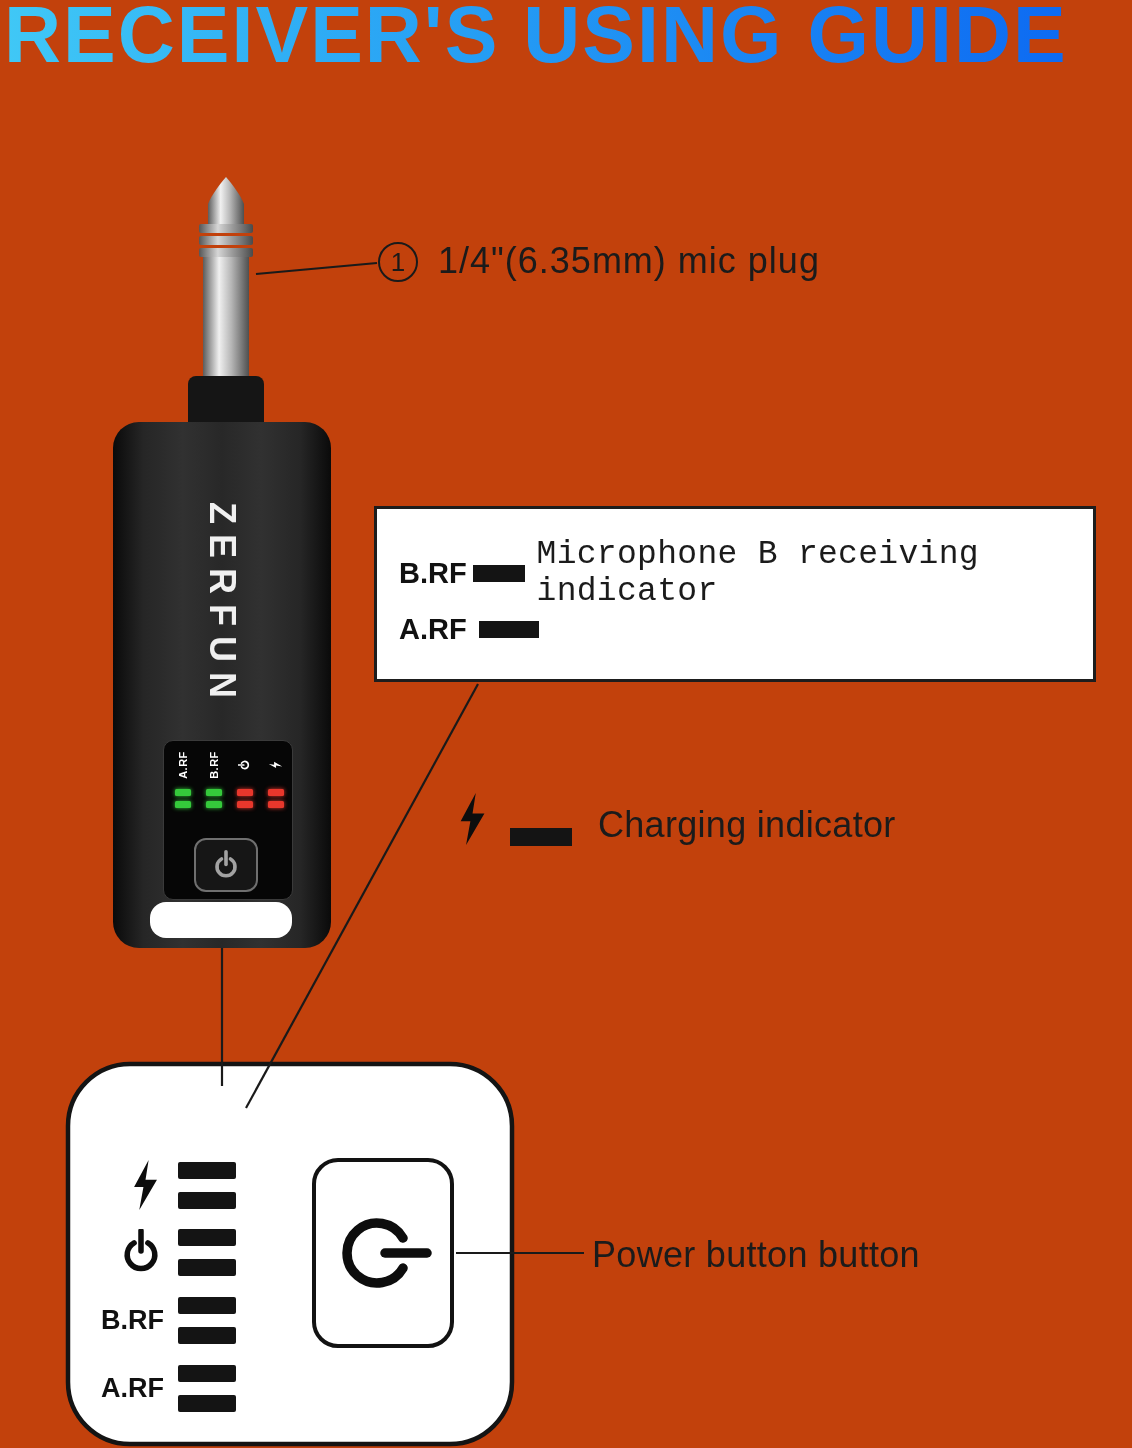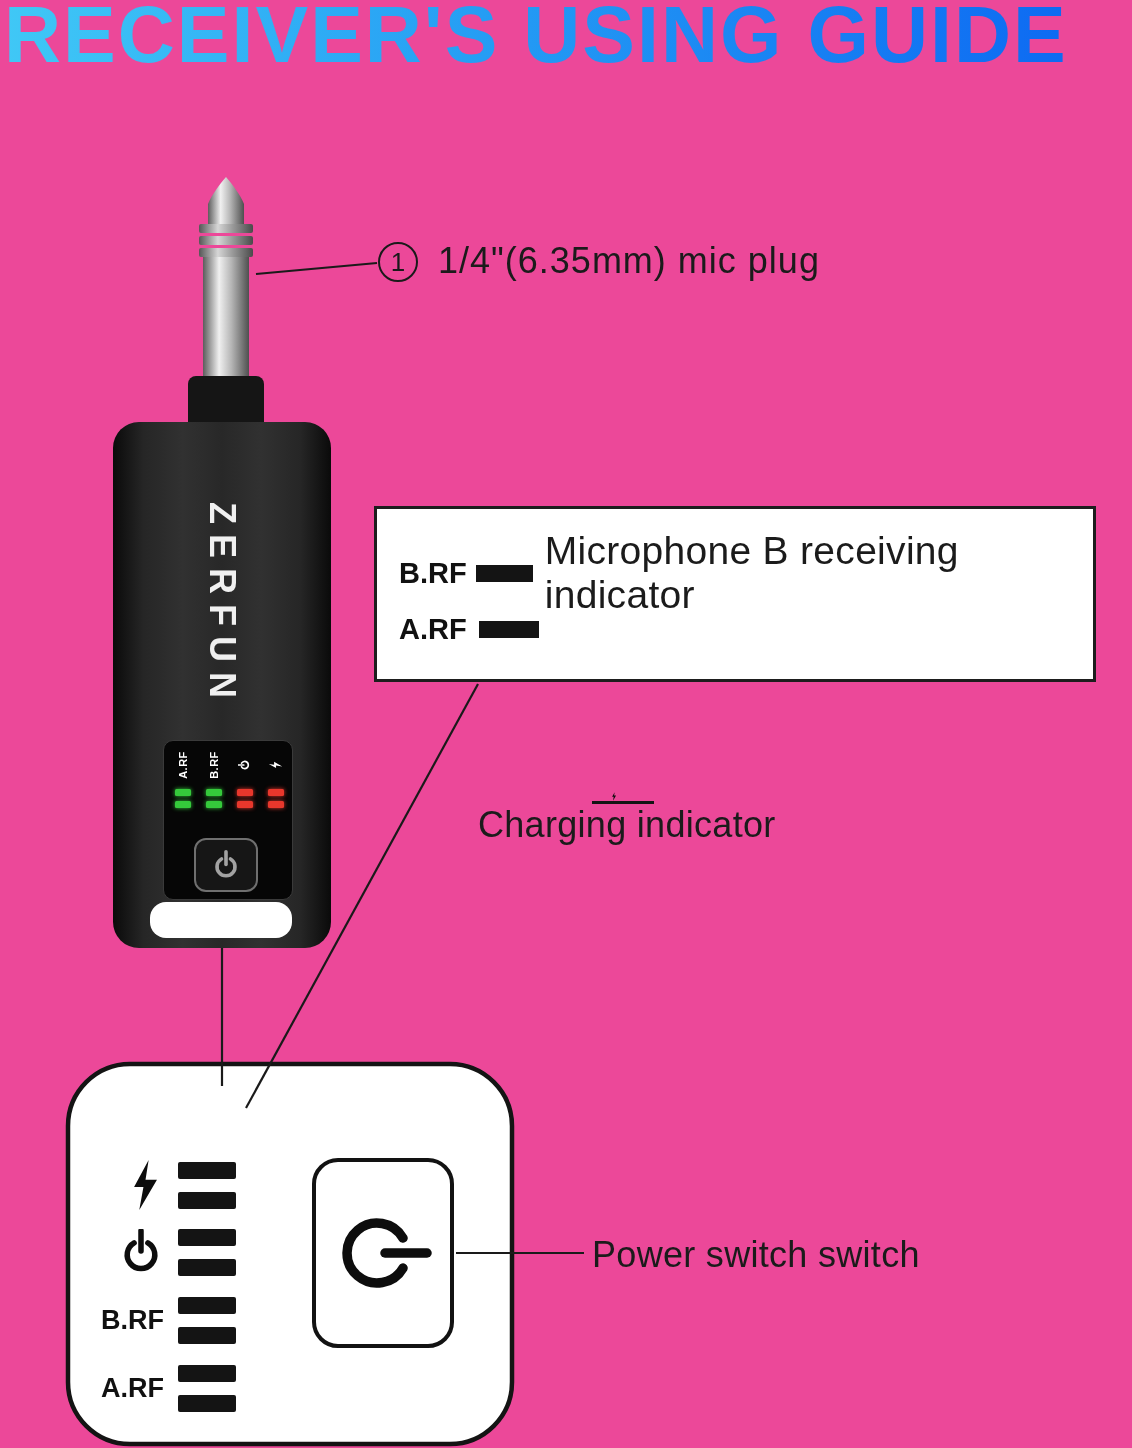--- a/index.html
+++ b/index.html
@@ -1,19 +1,19 @@
 <!DOCTYPE html>
 <html><head>
 <meta charset="utf-8">
 <style>
   * { margin:0; padding:0; box-sizing:border-box; }
   body { background:#ffffff; font-family:"Liberation Sans", sans-serif; }
   .canvas {
     position:relative; width:1132px; height:1448px;
-    background:#ec4899; overflow:hidden; margin:0 auto;
+    background:#c2410c; overflow:hidden; margin:0 auto;
     font-family:"Liberation Sans", sans-serif;
   }
 
   
   .title{
     position:absolute; top:-8px; left:4px;
     font-size:79px; font-weight:700; letter-spacing:2px; white-space:nowrap;
     background:linear-gradient(90deg,#40c8f6 0%, #259df4 45%, #0d6af2 100%);
     -webkit-background-clip:text; background-clip:text; color:transparent;
     line-height:1.1;
@@ -61,24 +61,24 @@
   .plug-label{ position:absolute; left:438px; top:240px; font-size:36px;
           color:#1b1b1b; letter-spacing:1px; }
 
   
   .rf-box{ position:absolute; left:374px; top:506px; width:722px; height:176px;
           border:3px solid #1d1d1d; background:#ffffff; }
   .rf-row{ position:absolute; left:22px; height:36px; display:flex; align-items:center; }
   .rf-row.r0{ top:46px; } .rf-row.r1{ top:102px; }
   .rf-label{ width:74px; font-size:29px; font-weight:700; color:#111111; }
   .rf-bar{ width:60px; height:17px; background:#141414; margin:0 12px 0 6px; }
-  .rf-text{ font-size:39px; color:#1b1b1b; letter-spacing:0.3px; }
-
-  
-  .ind-row{ position:absolute; display:flex; align-items:center;flex-direction:column; }
+  .rf-text{ font-size:33px; color:#1b1b1b; letter-spacing:0.3px;font-family:Liberation Mono, monospace; }
+
+  
+  .ind-row{ position:absolute; display:flex; align-items:flex-end; }
   .ind-bar{ width:62px; height:18px; background:#141414; margin-left:18px; }
   .ind-text{ font-size:36px; color:#1b1b1b; margin-left:26px; letter-spacing:0.3px; }
 
   
   .zoom-row{ position:absolute; display:flex; align-items:center; height:54px; }
   .zoom-label{ width:78px; display:flex; justify-content:flex-end; align-items:center;
           font-size:27px; font-weight:700; color:#111111; }
   .zoom-bars{ display:flex; flex-direction:column; gap:13px; margin-left:14px; }
   .zoom-bar{ width:58px; height:17px; background:#141414; border-radius:2px; }
 
@@ -252,15 +252,15 @@
   </div>
 
   <div class="power-switch">
     <svg width="100" height="100" viewBox="0 0 100 100">
       <g transform="rotate(90 50 50)">
         <path d="M35 30 A30 30 0 1 0 65 30" fill="none" stroke="#0d0d0d" stroke-width="9.5" stroke-linecap="round"></path>
         <line x1="50" y1="6" x2="50" y2="48" stroke="#0d0d0d" stroke-width="9.5" stroke-linecap="round"></line>
       </g>
     </svg>
   </div>
-  <div class="switch-label">Power switch switch</div>
+  <div class="switch-label">Power button button</div>
 
 </div>
 
 </body></html>

